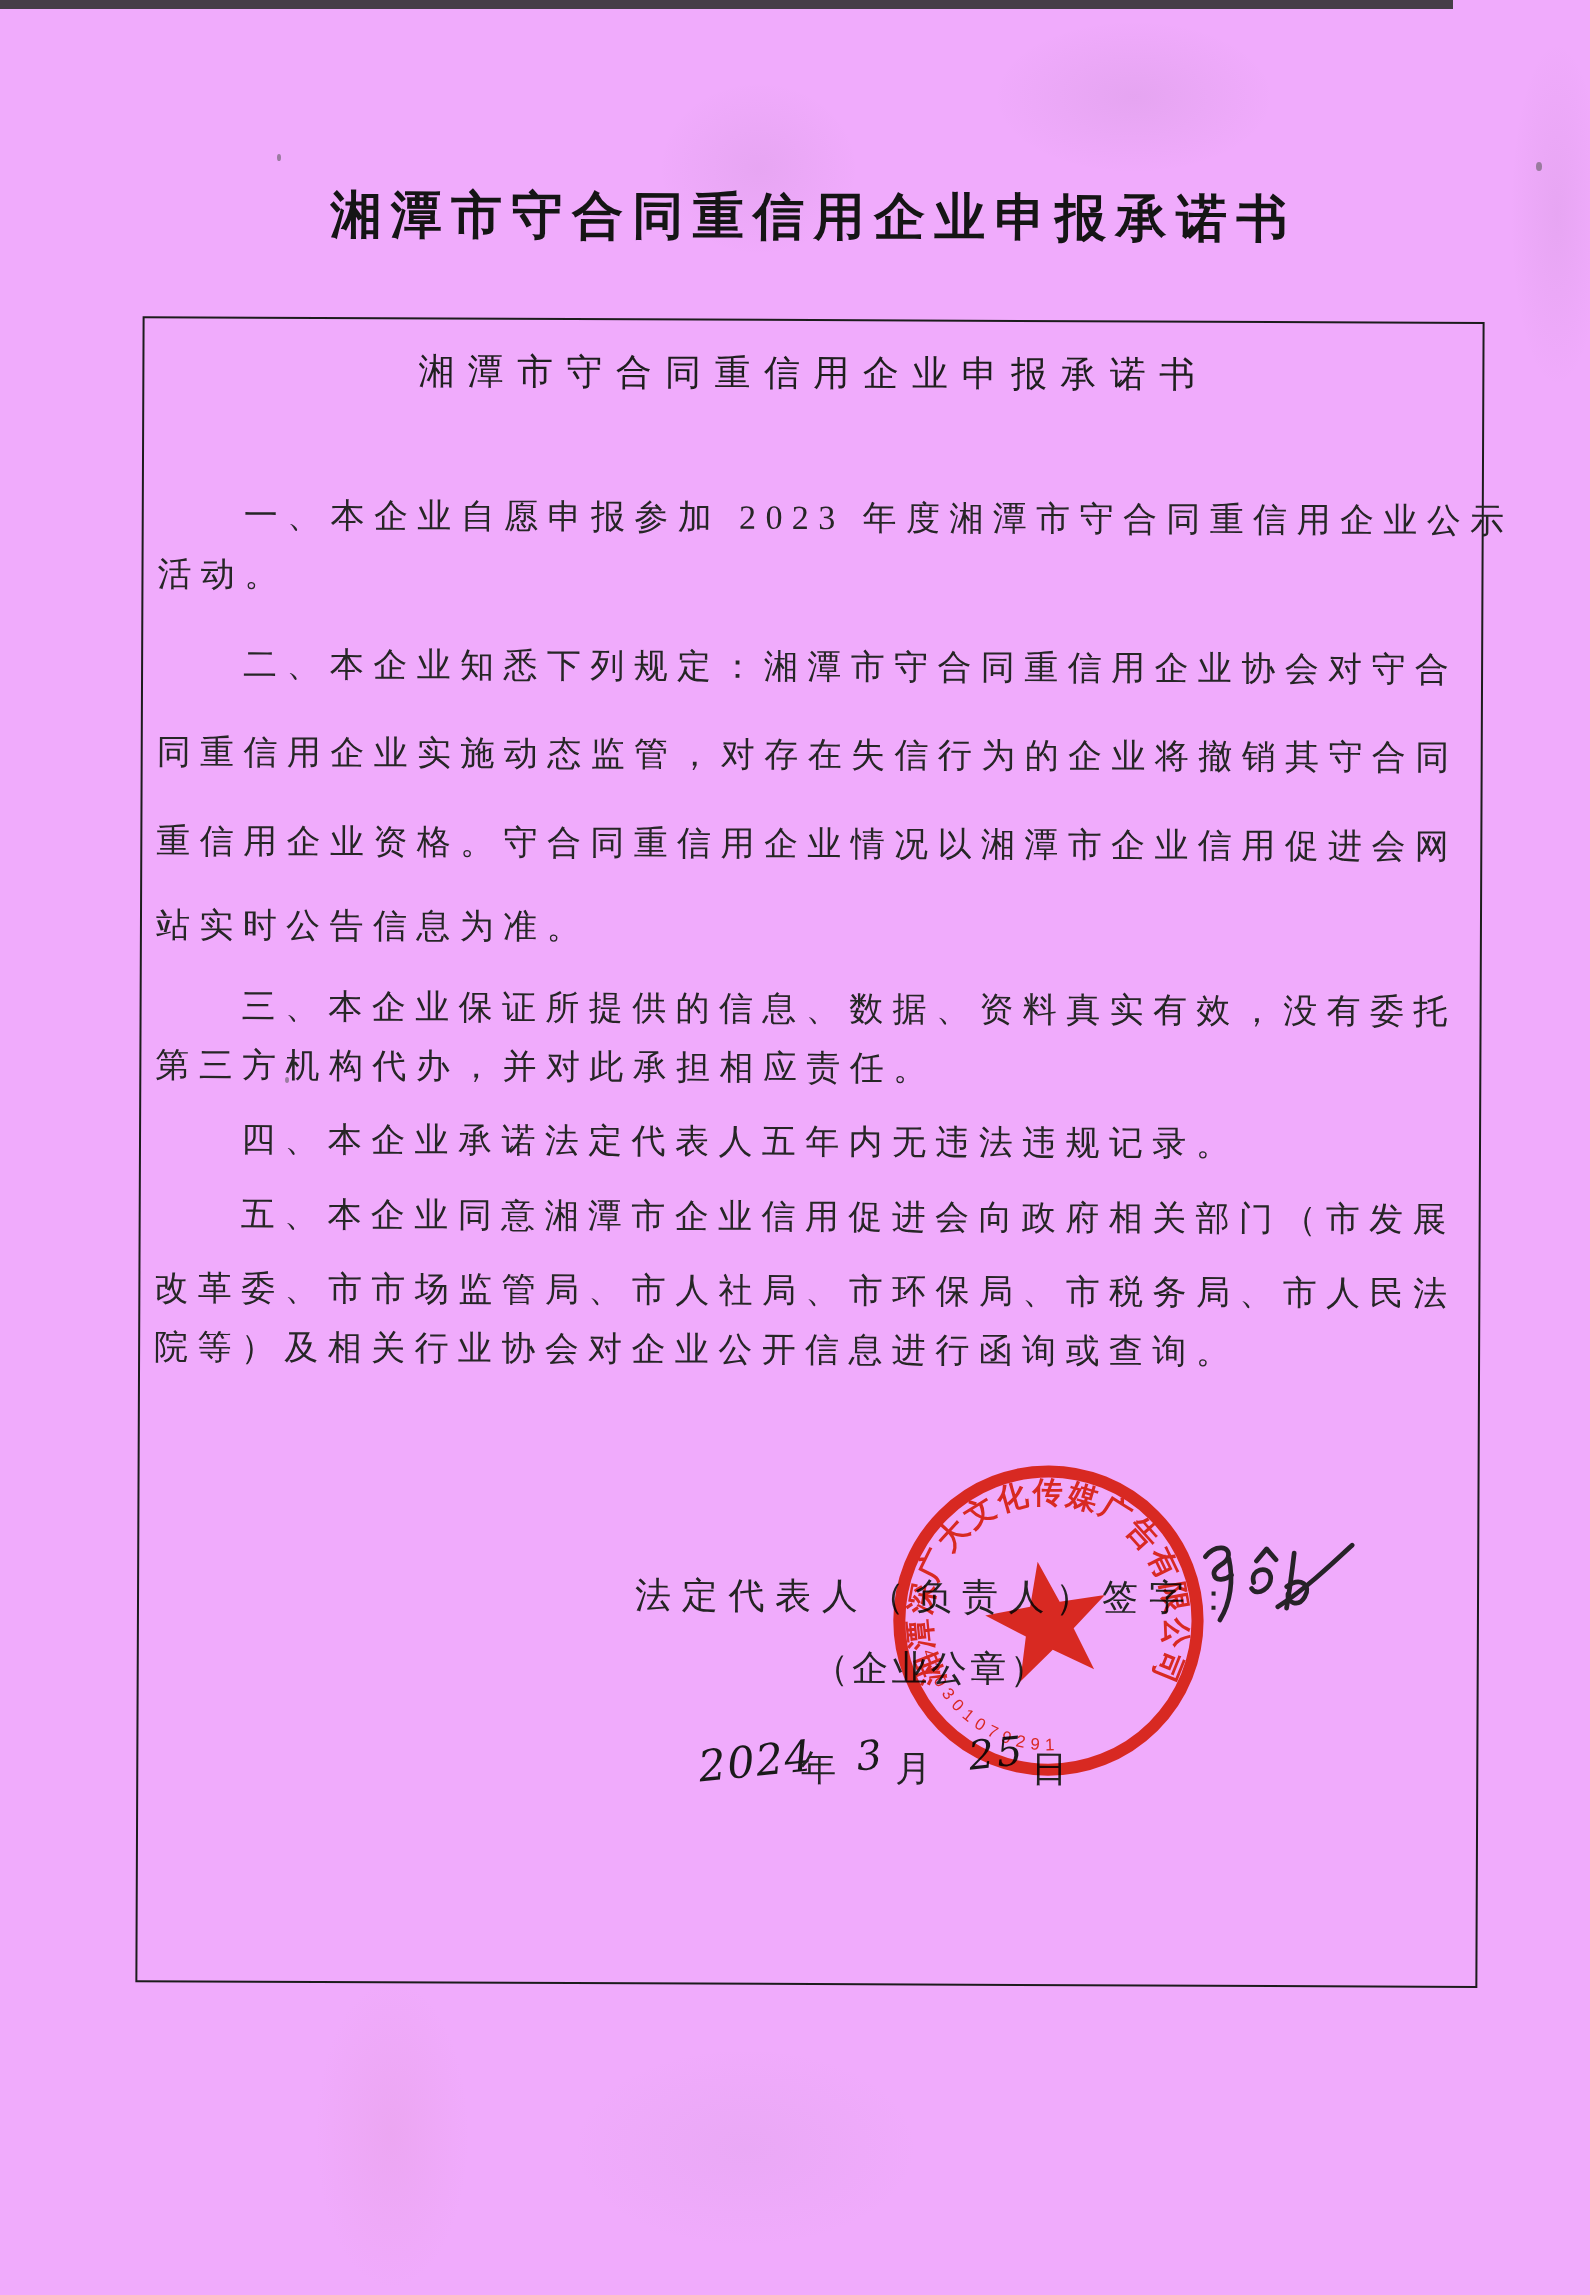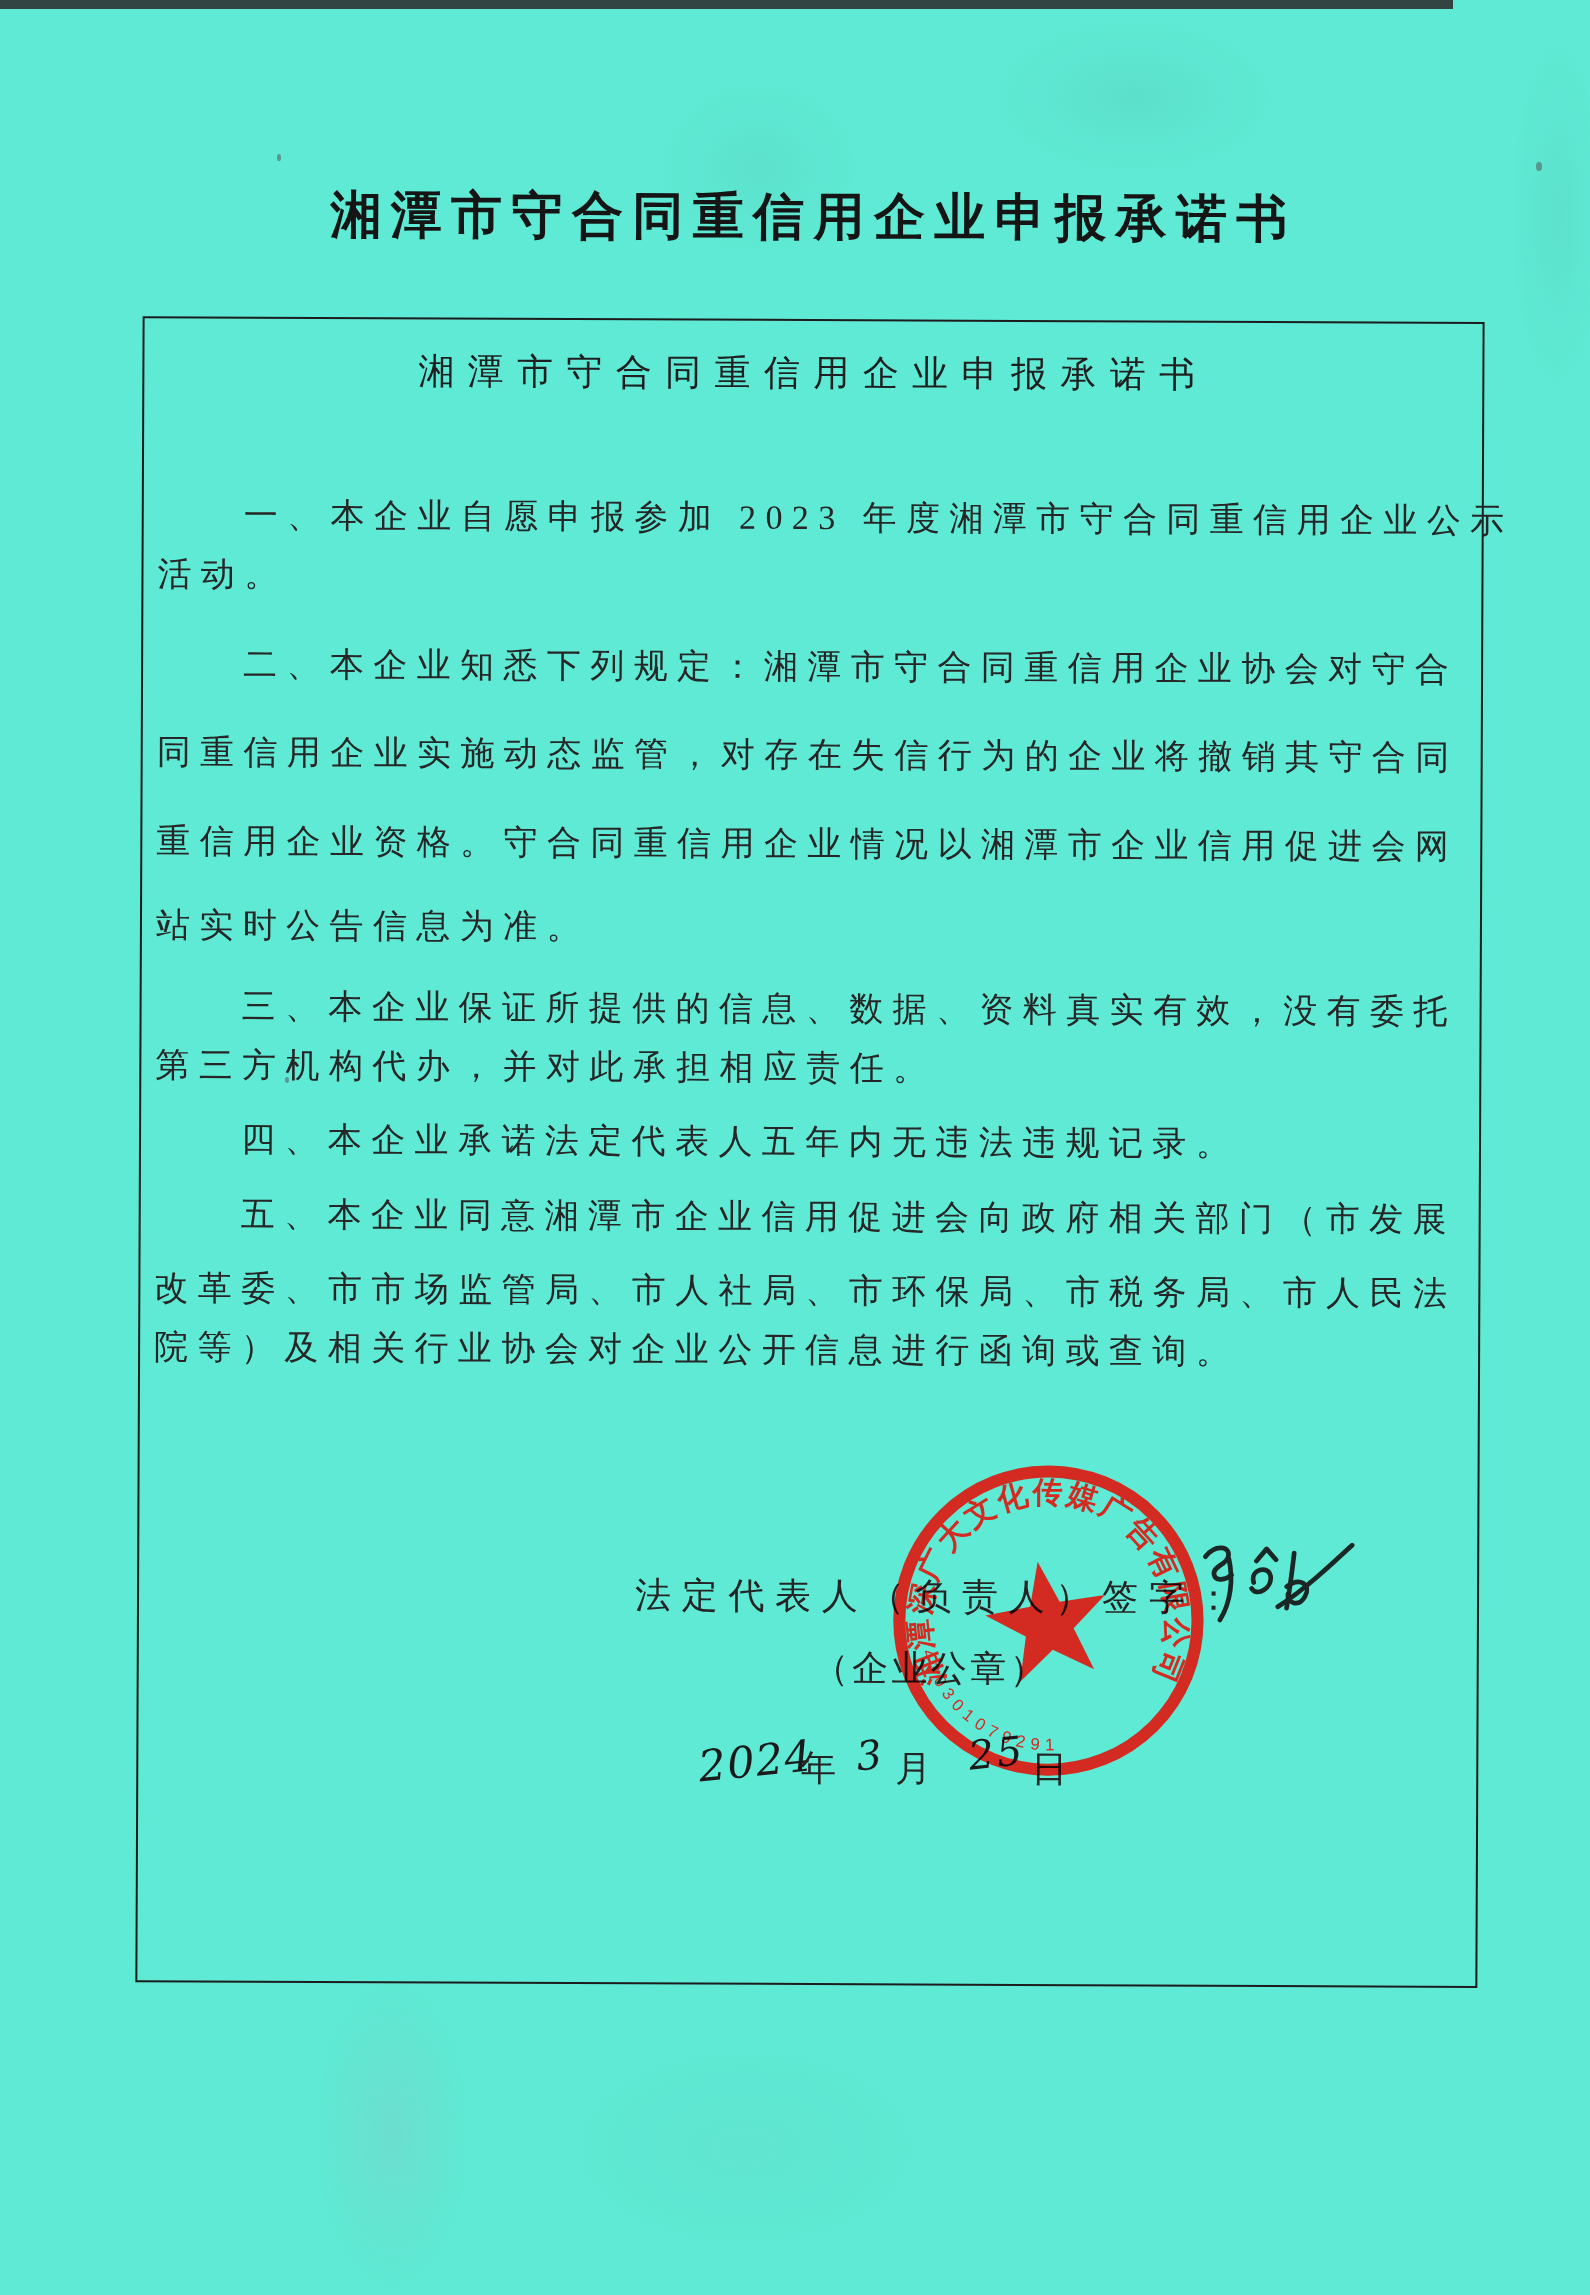--- a/index.html
+++ b/index.html
@@ -1,19 +1,19 @@
 <!DOCTYPE html>
 <html style="font-size:10.7px"><head>
 <meta charset="utf-8">
 <style>
   html,body{margin:0;padding:0;background:#9a9a9a;}
   .page{
     position:relative;
     width:1591px;height:2295px;
-    background:#5eead4;
+    background:#f0abfc;
     overflow:hidden;
     font-family:"Liberation Serif","DejaVu Serif",serif;
     color:#222;
   }
   .tilt{position:absolute;inset:0;transform:rotate(0.25deg);transform-origin:50% 40%;}
 
   
   .edge-strip{position:absolute;left:0;top:0;width:1453px;height:8.7px;background:#2e2e2e;opacity:.88;}
   .smudge{position:absolute;border-radius:50%;pointer-events:none;}
   .sm1{left:993px;top:20px;width:282px;height:154px;background:radial-gradient(closest-side,rgba(60,60,70,.06),rgba(0,0,0,0));}

